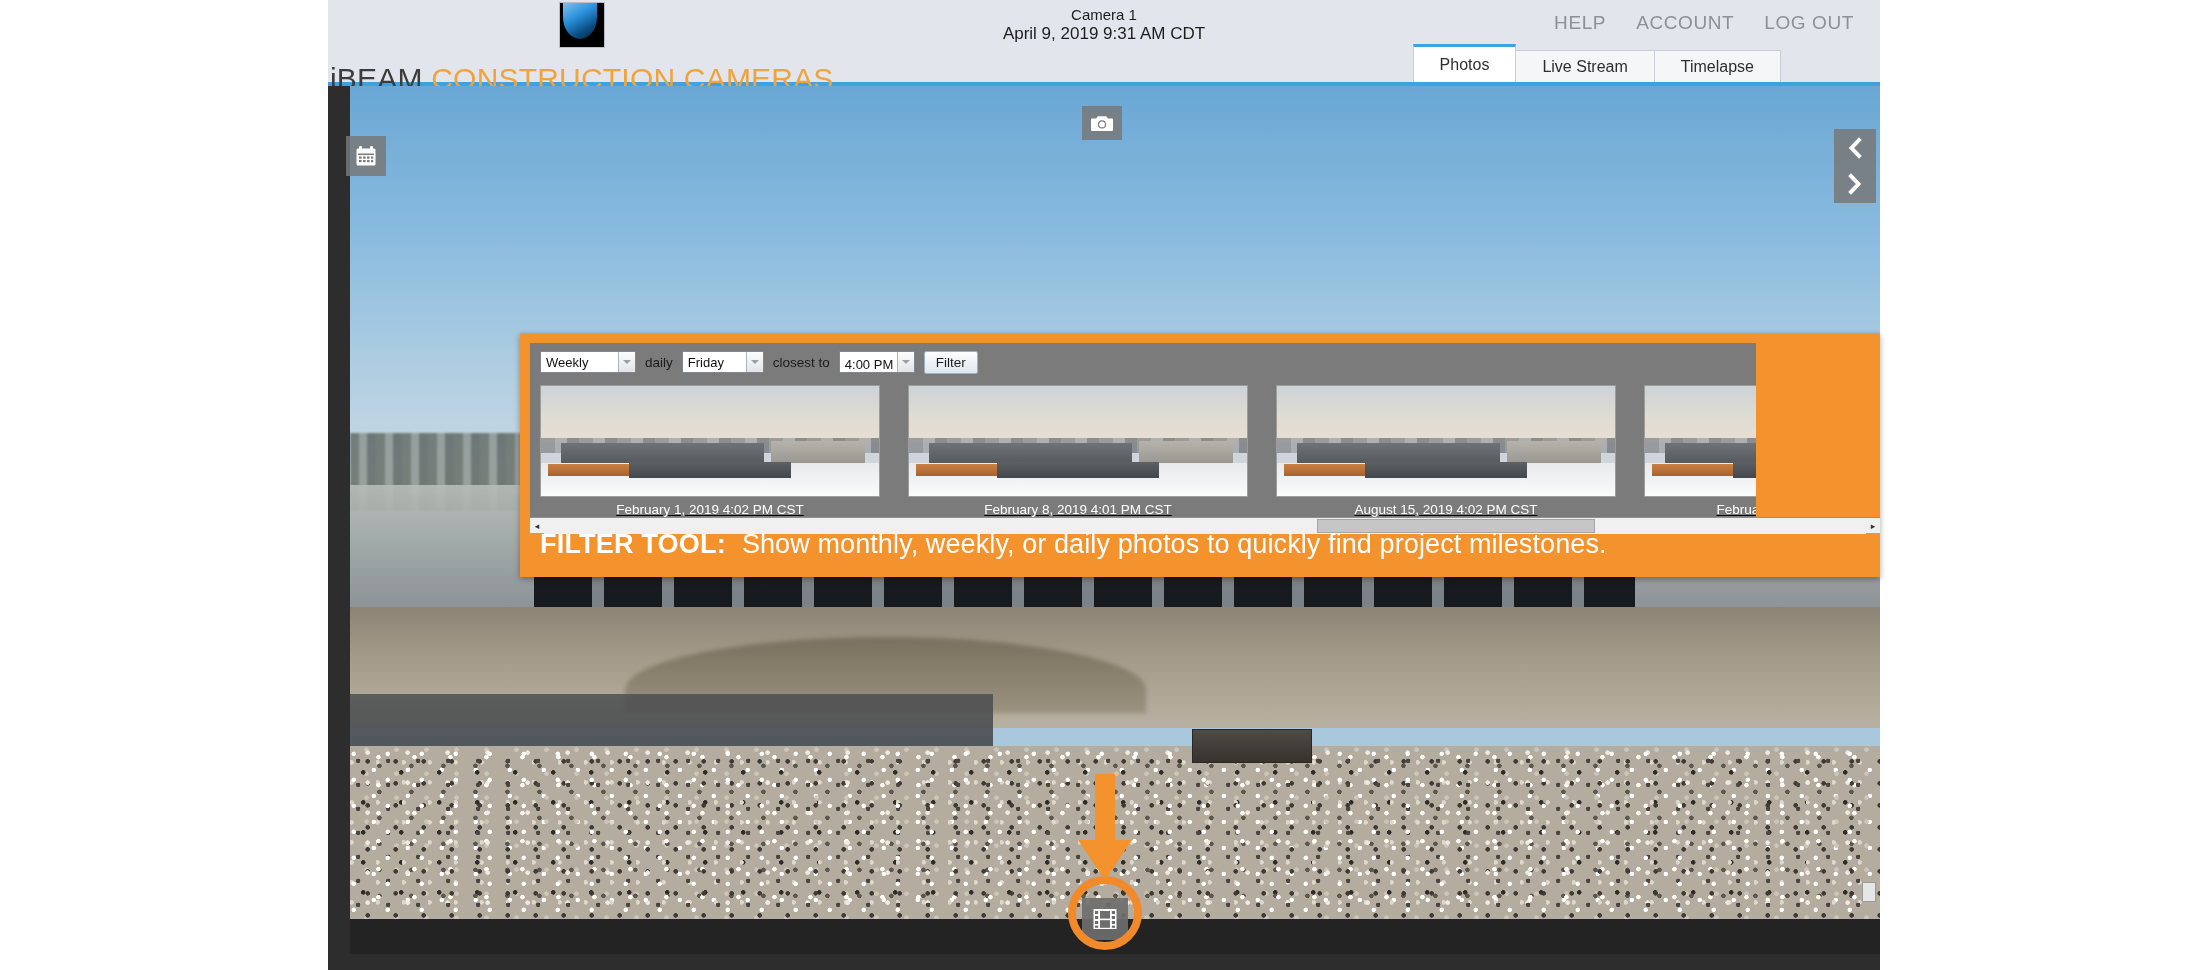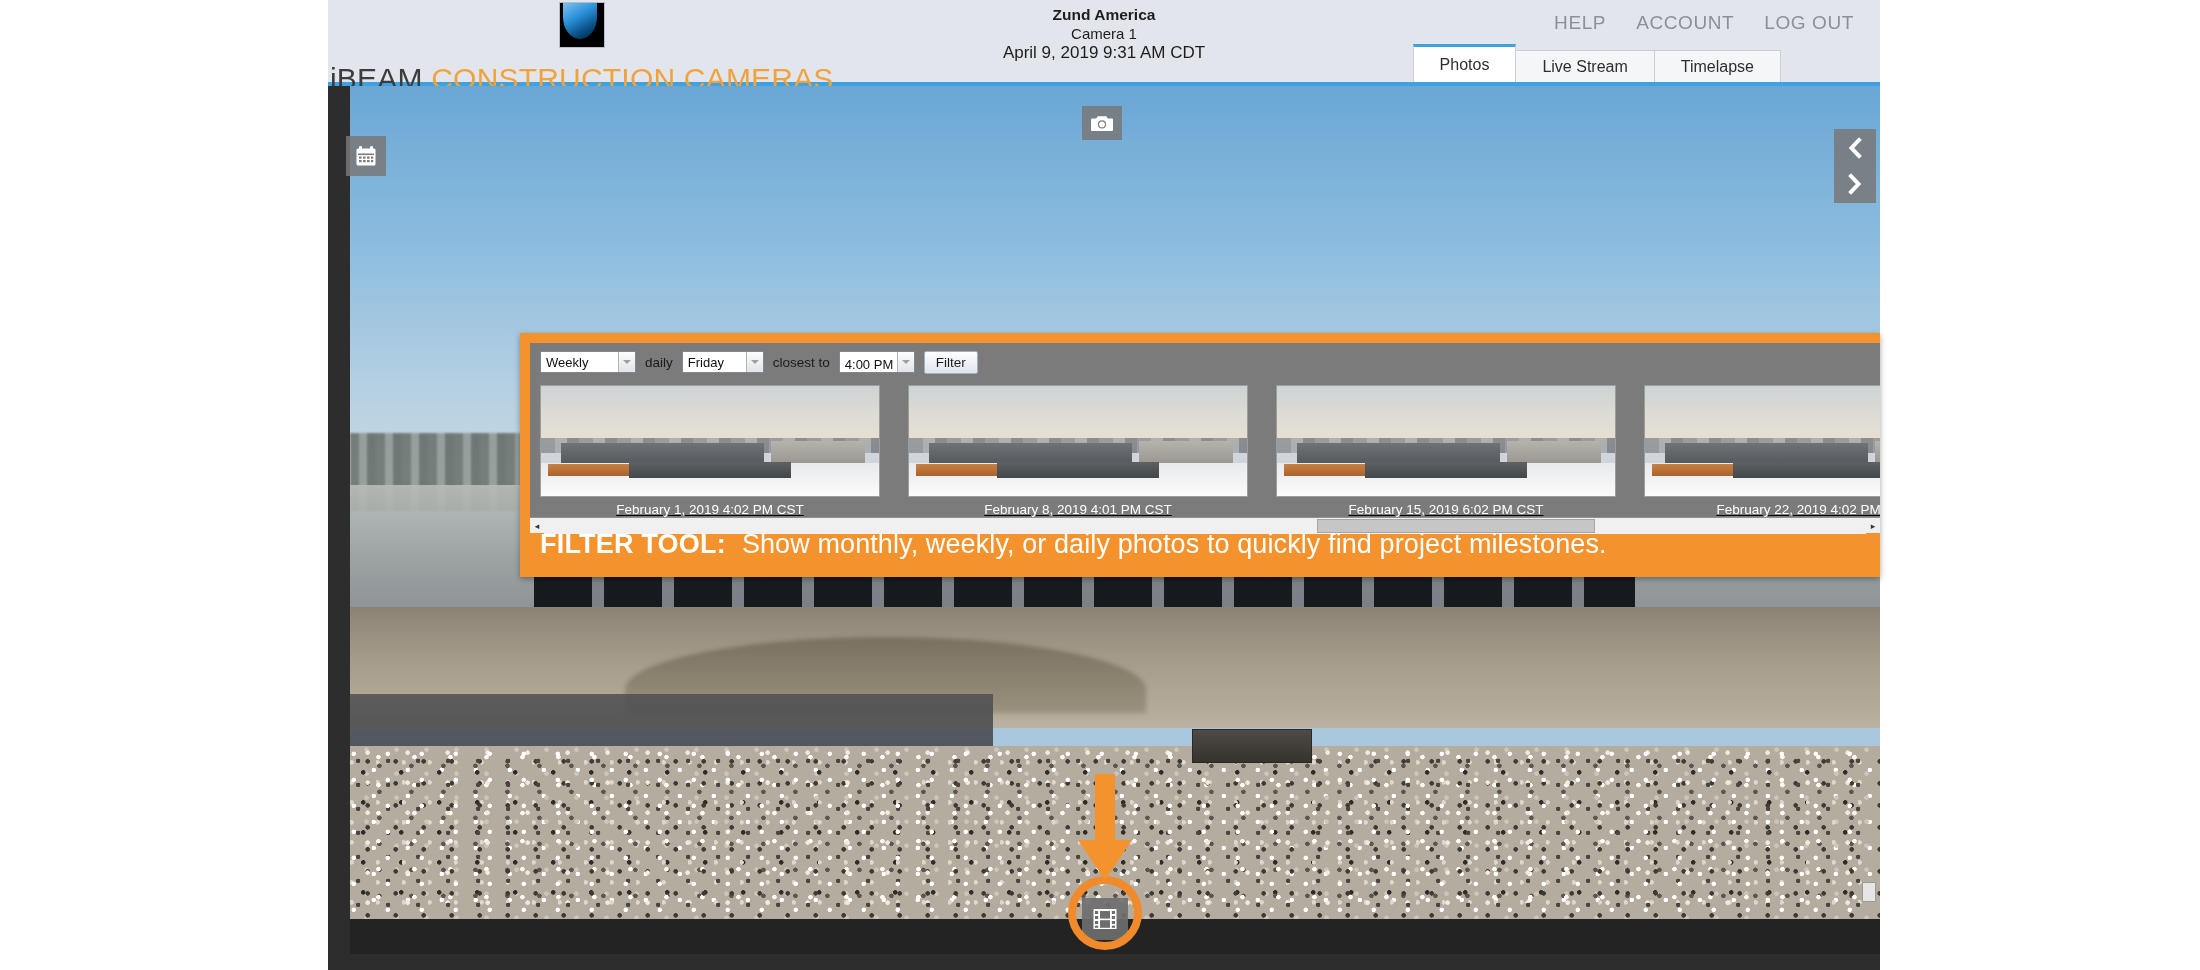--- a/index.html
+++ b/index.html
@@ -324,21 +324,21 @@
     width: 1360px;
     height: 244px;
     background: #f4922e;
     border: 5px solid #f4922e;
     box-shadow: 0 2px 6px rgba(0,0,0,.35);
   }
 
   .filter-inner {
     position: absolute;
     left: 5px; top: 5px;
-    width: 1350px;
+    width: 1226px;
     height: 188px;
     background: #7b7b7b;
   }
 
   .filter-bar {
     position: absolute;
     left: 0; top: 0;
     width: 100%;
     height: 38px;
     display: flex;
@@ -515,21 +515,20 @@
 
       <div class="brand">
         <div class="brand-mark"></div>
         <div class="brand-text">
           <span class="brand-ibeam">iBEAM</span>
           <span class="brand-cc">CONSTRUCTION CAMERAS</span>
         </div>
       </div>
 
       <div class="cam-info">
-        <div class="cam-site">Zund America</div>
         <div class="cam-name">Camera 1</div>
         <div class="cam-time">April 9, 2019 9:31 AM CDT</div>
       </div>
 
       <div class="top-links">
         <span class="top-link">HELP</span>
         <span class="top-link">ACCOUNT</span>
         <span class="top-link">LOG OUT</span>
       </div>
 
@@ -694,21 +693,21 @@
           <div class="thumb-cell">
             <div class="thumb-img">
               <div class="t-sky"></div>
                 <div class="t-far"></div>
                 <div class="t-bld"></div>
               <div class="t-bld2"></div>
                 <div class="t-snow"></div>
                 <div class="t-orange"></div>
                 <div class="t-dark"></div>
             </div>
-            <div class="thumb-cap">February 15, 2019 6:02 PM CST</div>
+            <div class="thumb-cap">August 15, 2019 4:02 PM CST</div>
           </div>
 
           <div class="thumb-cell">
             <div class="thumb-img">
               <div class="t-sky"></div>
                 <div class="t-far"></div>
                 <div class="t-bld"></div>
               <div class="t-bld2"></div>
                 <div class="t-snow"></div>
                 <div class="t-orange"></div>

